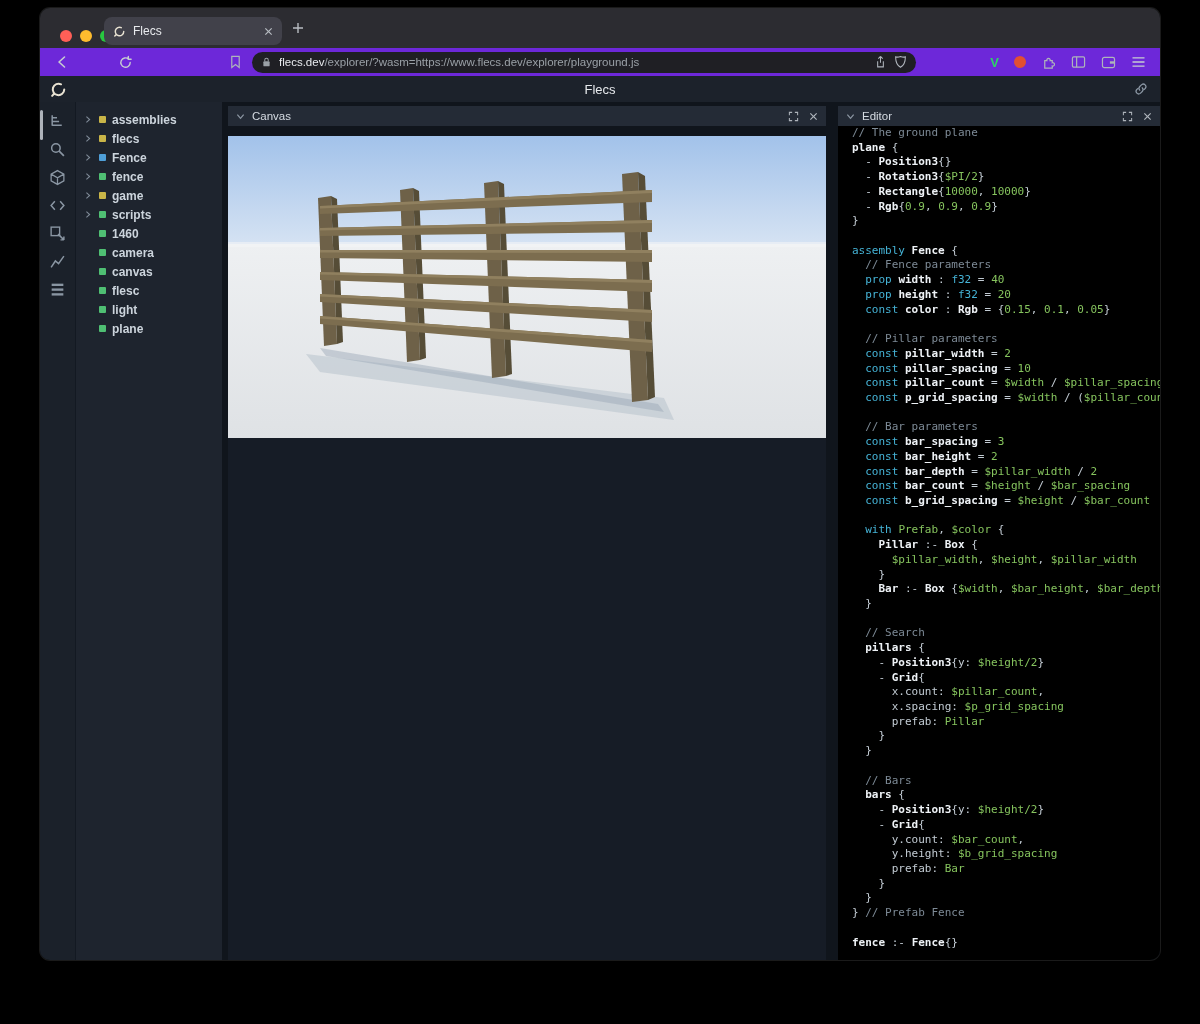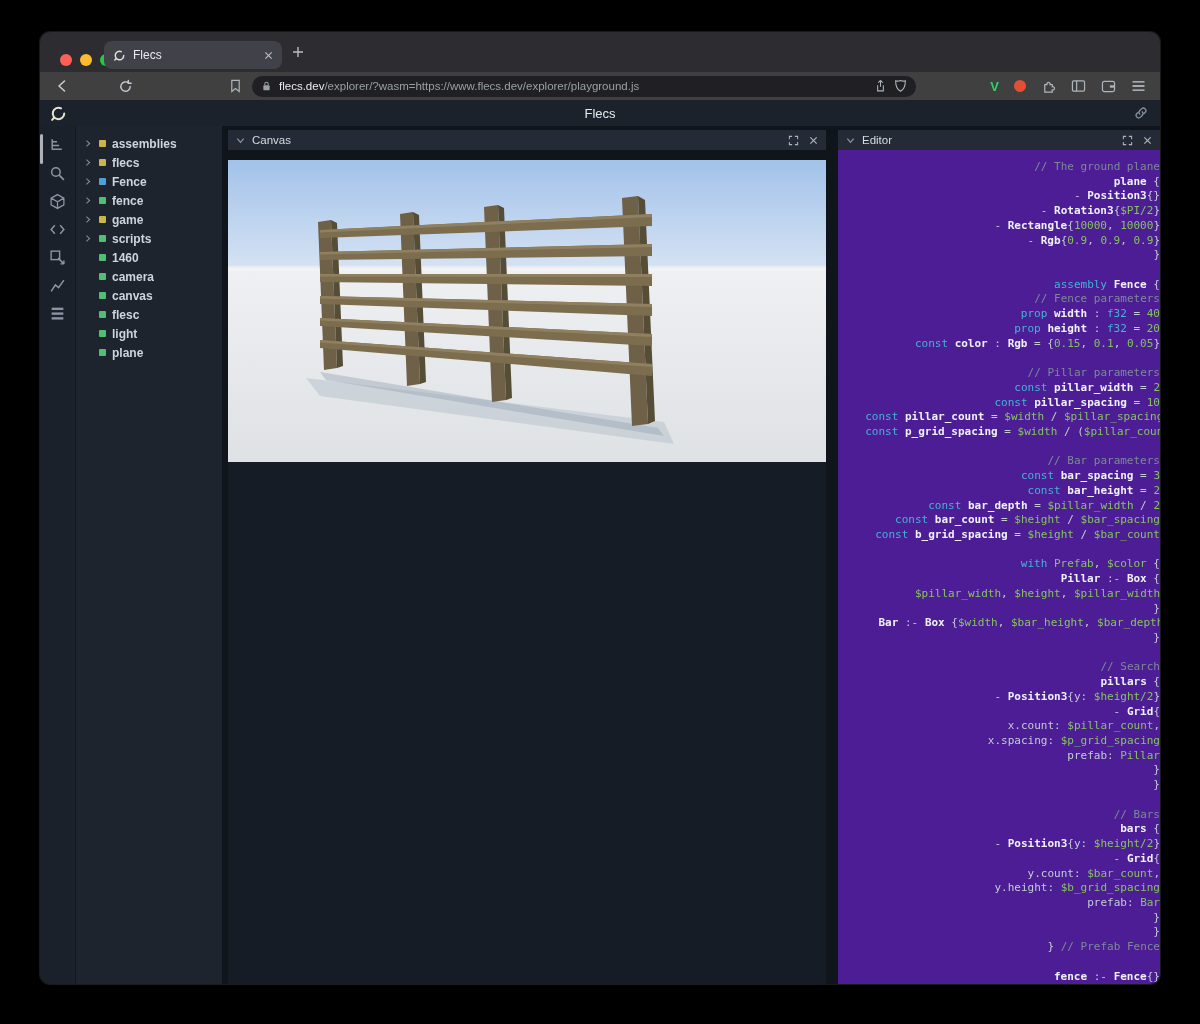--- a/index.html
+++ b/index.html
@@ -1,32 +1,32 @@
 <!DOCTYPE html>
 <html><head>
 <meta charset="utf-8">
 <style>
   html,body{margin:0;padding:0;background:#000;width:1200px;height:1024px;overflow:hidden;
     font-family:"Liberation Sans",sans-serif;}
   svg{display:block}
-  .window{position:absolute;left:40px;top:32px;width:1120px;height:952px;border-radius:10px;
+  .window{position:absolute;left:40px;top:8px;width:1120px;height:952px;border-radius:10px;
     overflow:hidden;background:#10151c;box-shadow:0 0 0 1px #1a1a1a;}
 
   
   .titlebar{height:40px;background:#2c2c31;position:relative;}
   .traffic{position:absolute;left:20px;top:22px;display:flex;gap:8px;}
   .traffic span{width:12px;height:12px;border-radius:50%;}
   .tl-red{background:#ff5f57}.tl-yellow{background:#febc2e}.tl-green{background:#28c840}
   .tab{position:absolute;left:64px;top:9px;width:178px;height:28px;background:#41414a;
     border-radius:8px;display:flex;align-items:center;padding:0 9px;box-sizing:border-box;
     color:#e8eaed;font-size:12px;gap:7px;}
   .tab .spacer{flex:1}
   .newtab{position:absolute;left:252px;top:14px;color:#b8bcc2}
   .icon-btn{color:#aeb4bb;display:inline-flex;align-items:center;justify-content:center;}
-  .toolbar{height:28px;background:#404040;display:flex;align-items:center;padding:0 10px;box-sizing:border-box;}
+  .toolbar{height:28px;background:#6d28d9;display:flex;align-items:center;padding:0 10px;box-sizing:border-box;}
   .navgroup{display:flex;gap:16px;margin-left:4px;align-items:center;}
   .bookmark-wrap{margin-left:96px;}
   .urlpill{margin-left:10px;width:664px;height:21px;background:#1f1f24;border-radius:11px;
     display:flex;align-items:center;padding:0 9px;box-sizing:border-box;gap:7px;}
   .url-text{font-size:11.5px;white-space:nowrap;overflow:hidden;flex:1;}
   .url-domain{color:#e8eaed}.url-path{color:#9aa0a6}
   .rightgroup{margin-left:auto;display:flex;gap:15px;align-items:center;margin-right:4px;}
   .ext-v{color:#2dd269;font-weight:bold;font-size:13px;}
   .ext-dot{width:12px;height:12px;border-radius:50%;background:#e34f32;}
 
@@ -57,21 +57,21 @@
   .panel-header{height:20px;background:#242b36;display:flex;align-items:center;
     padding:0 8px;gap:7px;box-sizing:border-box;}
   .panel-title{color:#d5dbe2;font-size:11.5px;}
   .chev{color:#8b96a2;display:inline-flex;}
   .ph-right{margin-left:auto;display:flex;gap:10px;align-items:center;color:#a7b0ba;}
   .canvas-header{margin:4px 6px 0 6px;}
   .viewport{margin:10px 6px 0 6px;height:302px;background:#e8eaec;overflow:hidden;}
   .search-header{margin:12px 6px 0 6px;}
   .search-body{margin:0 6px;flex:1;background:#161c26;}
   .editor-header{margin:4px 0 0 6px;}
-  .editor-body{margin-left:6px;flex:1;background:#4c1d95;padding:10px 0 0 14px;overflow:hidden;text-align:right;}
+  .editor-body{margin-left:6px;flex:1;background:#000000;padding:0 0 0 14px;overflow:hidden;}
 
   
   .code-line{white-space:pre;height:14.72px;line-height:14.72px;
     font-family:"DejaVu Sans Mono",monospace;font-size:11px;}
   .tok-c{color:#7d8a96}
   .tok-k{color:#45b3d6}
   .tok-b{color:#eef2f6;font-weight:700}
   .tok-p{color:#c3ccd4}
   .tok-g{color:#86c45e}
 </style>

